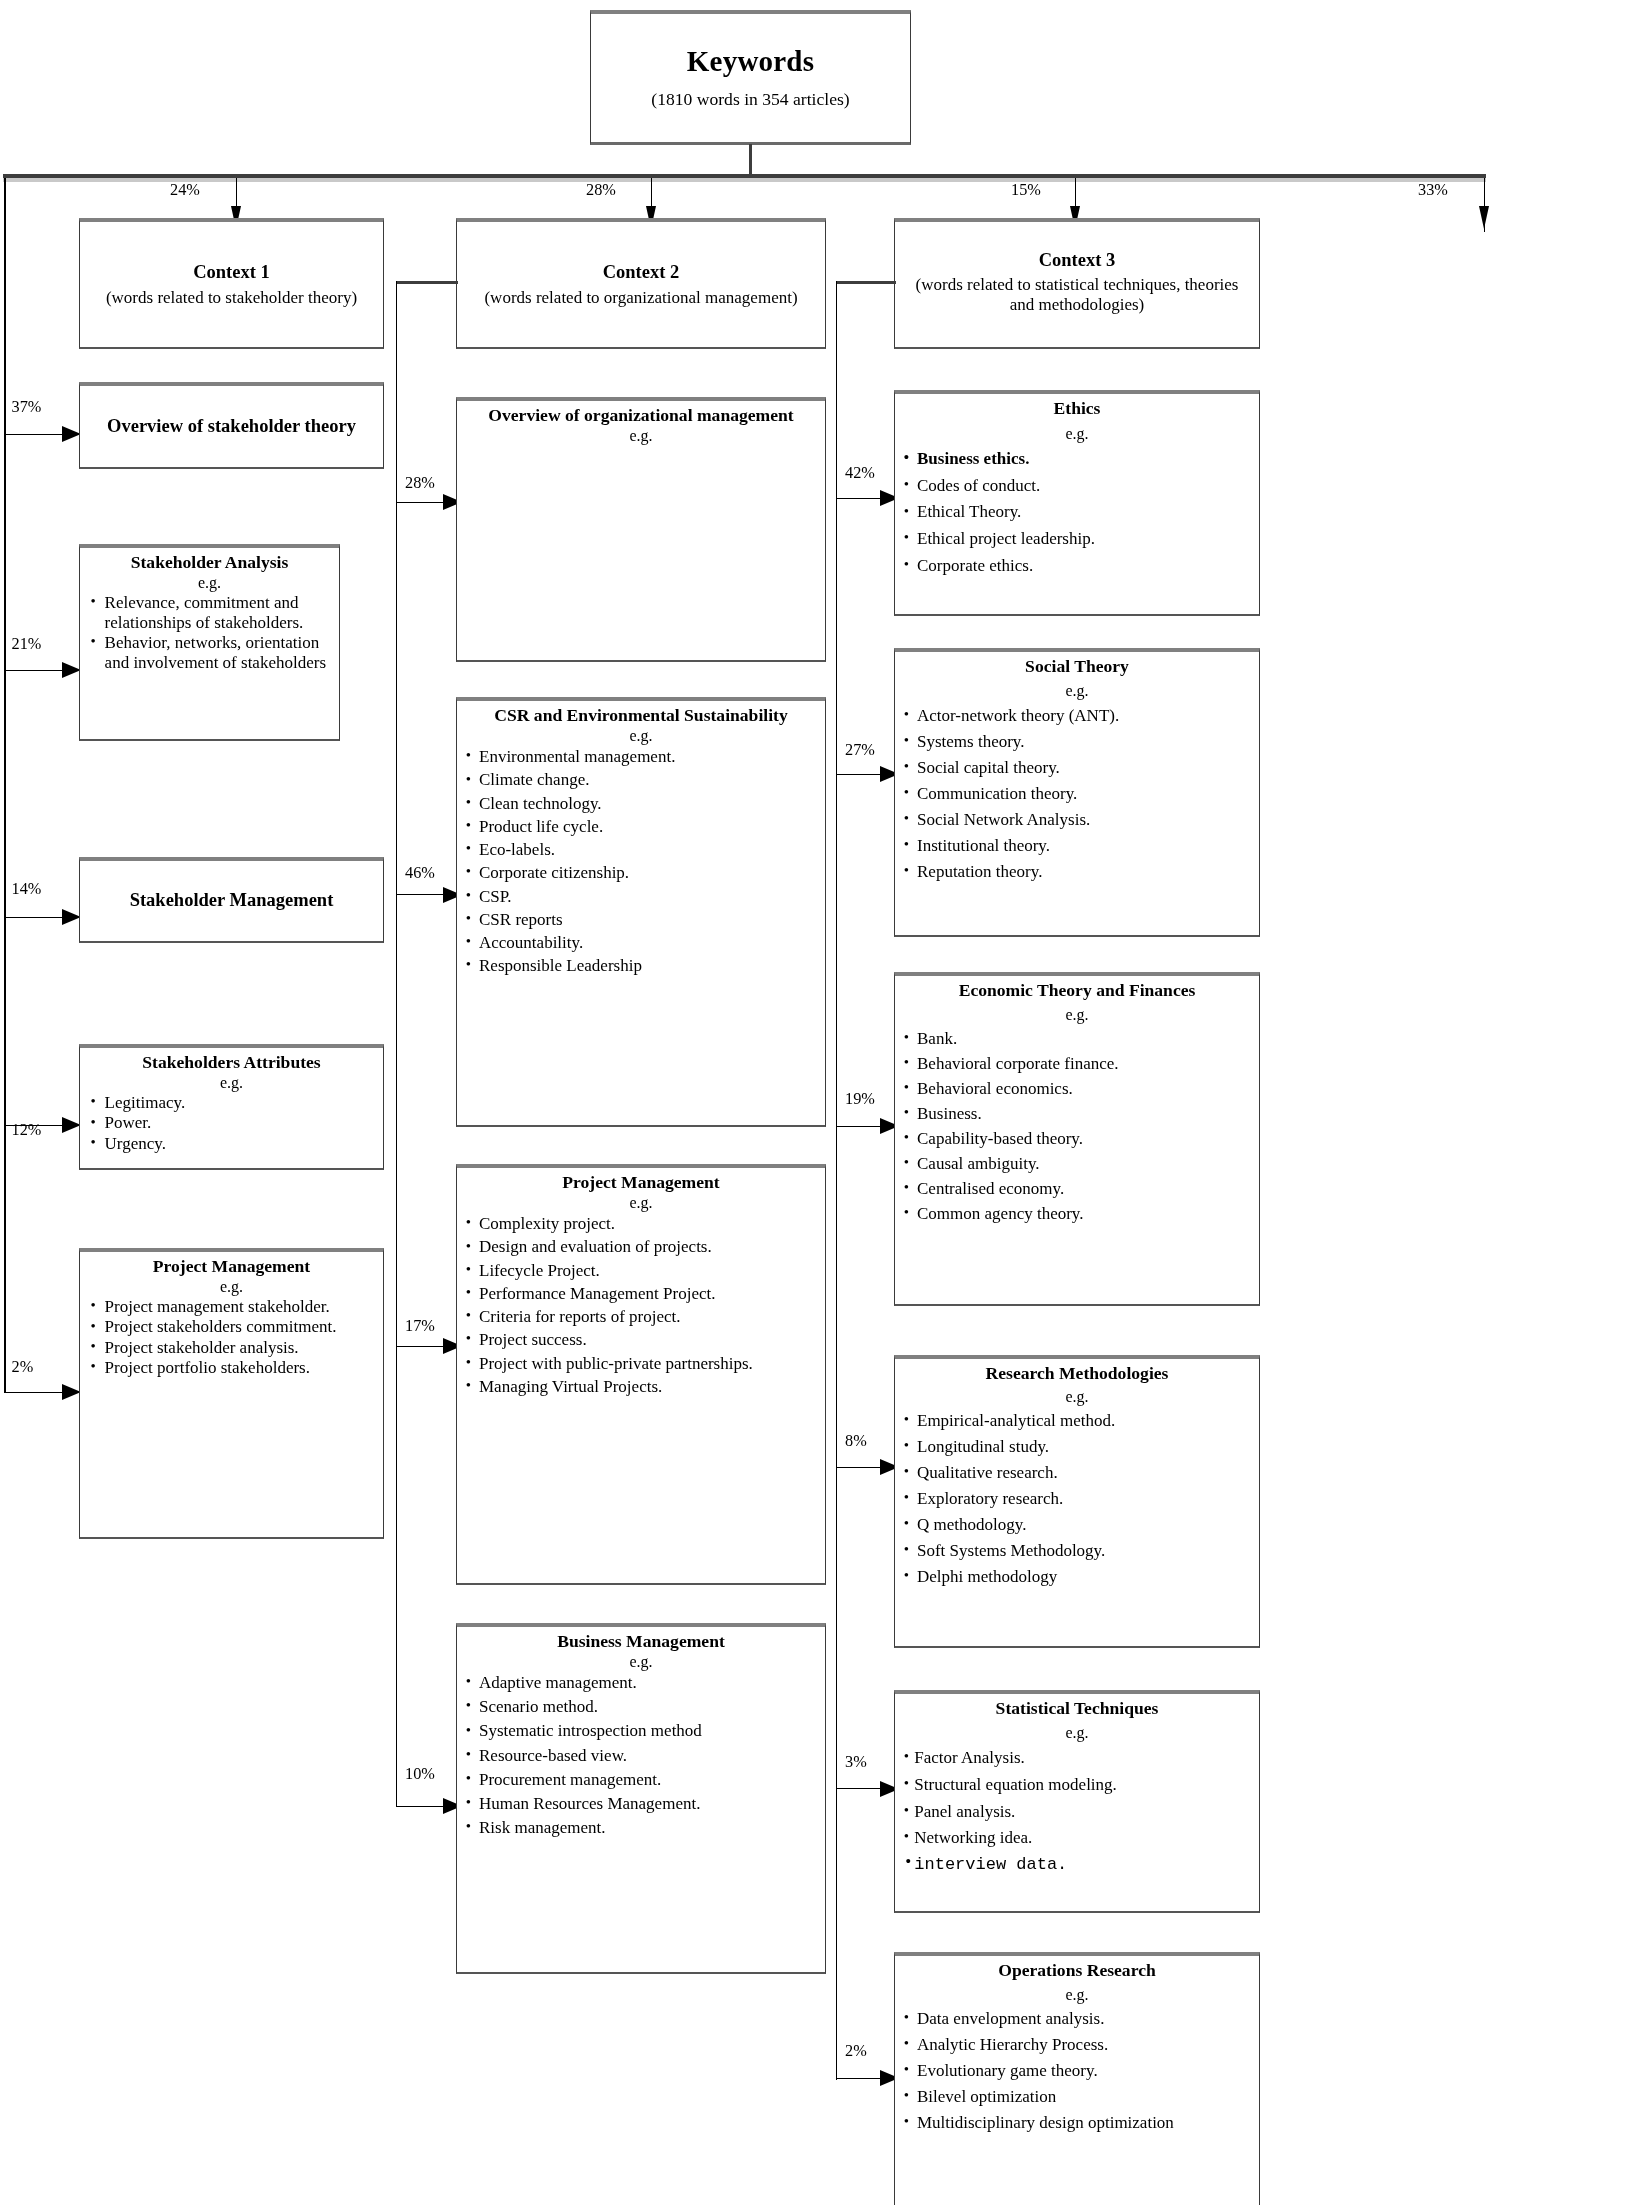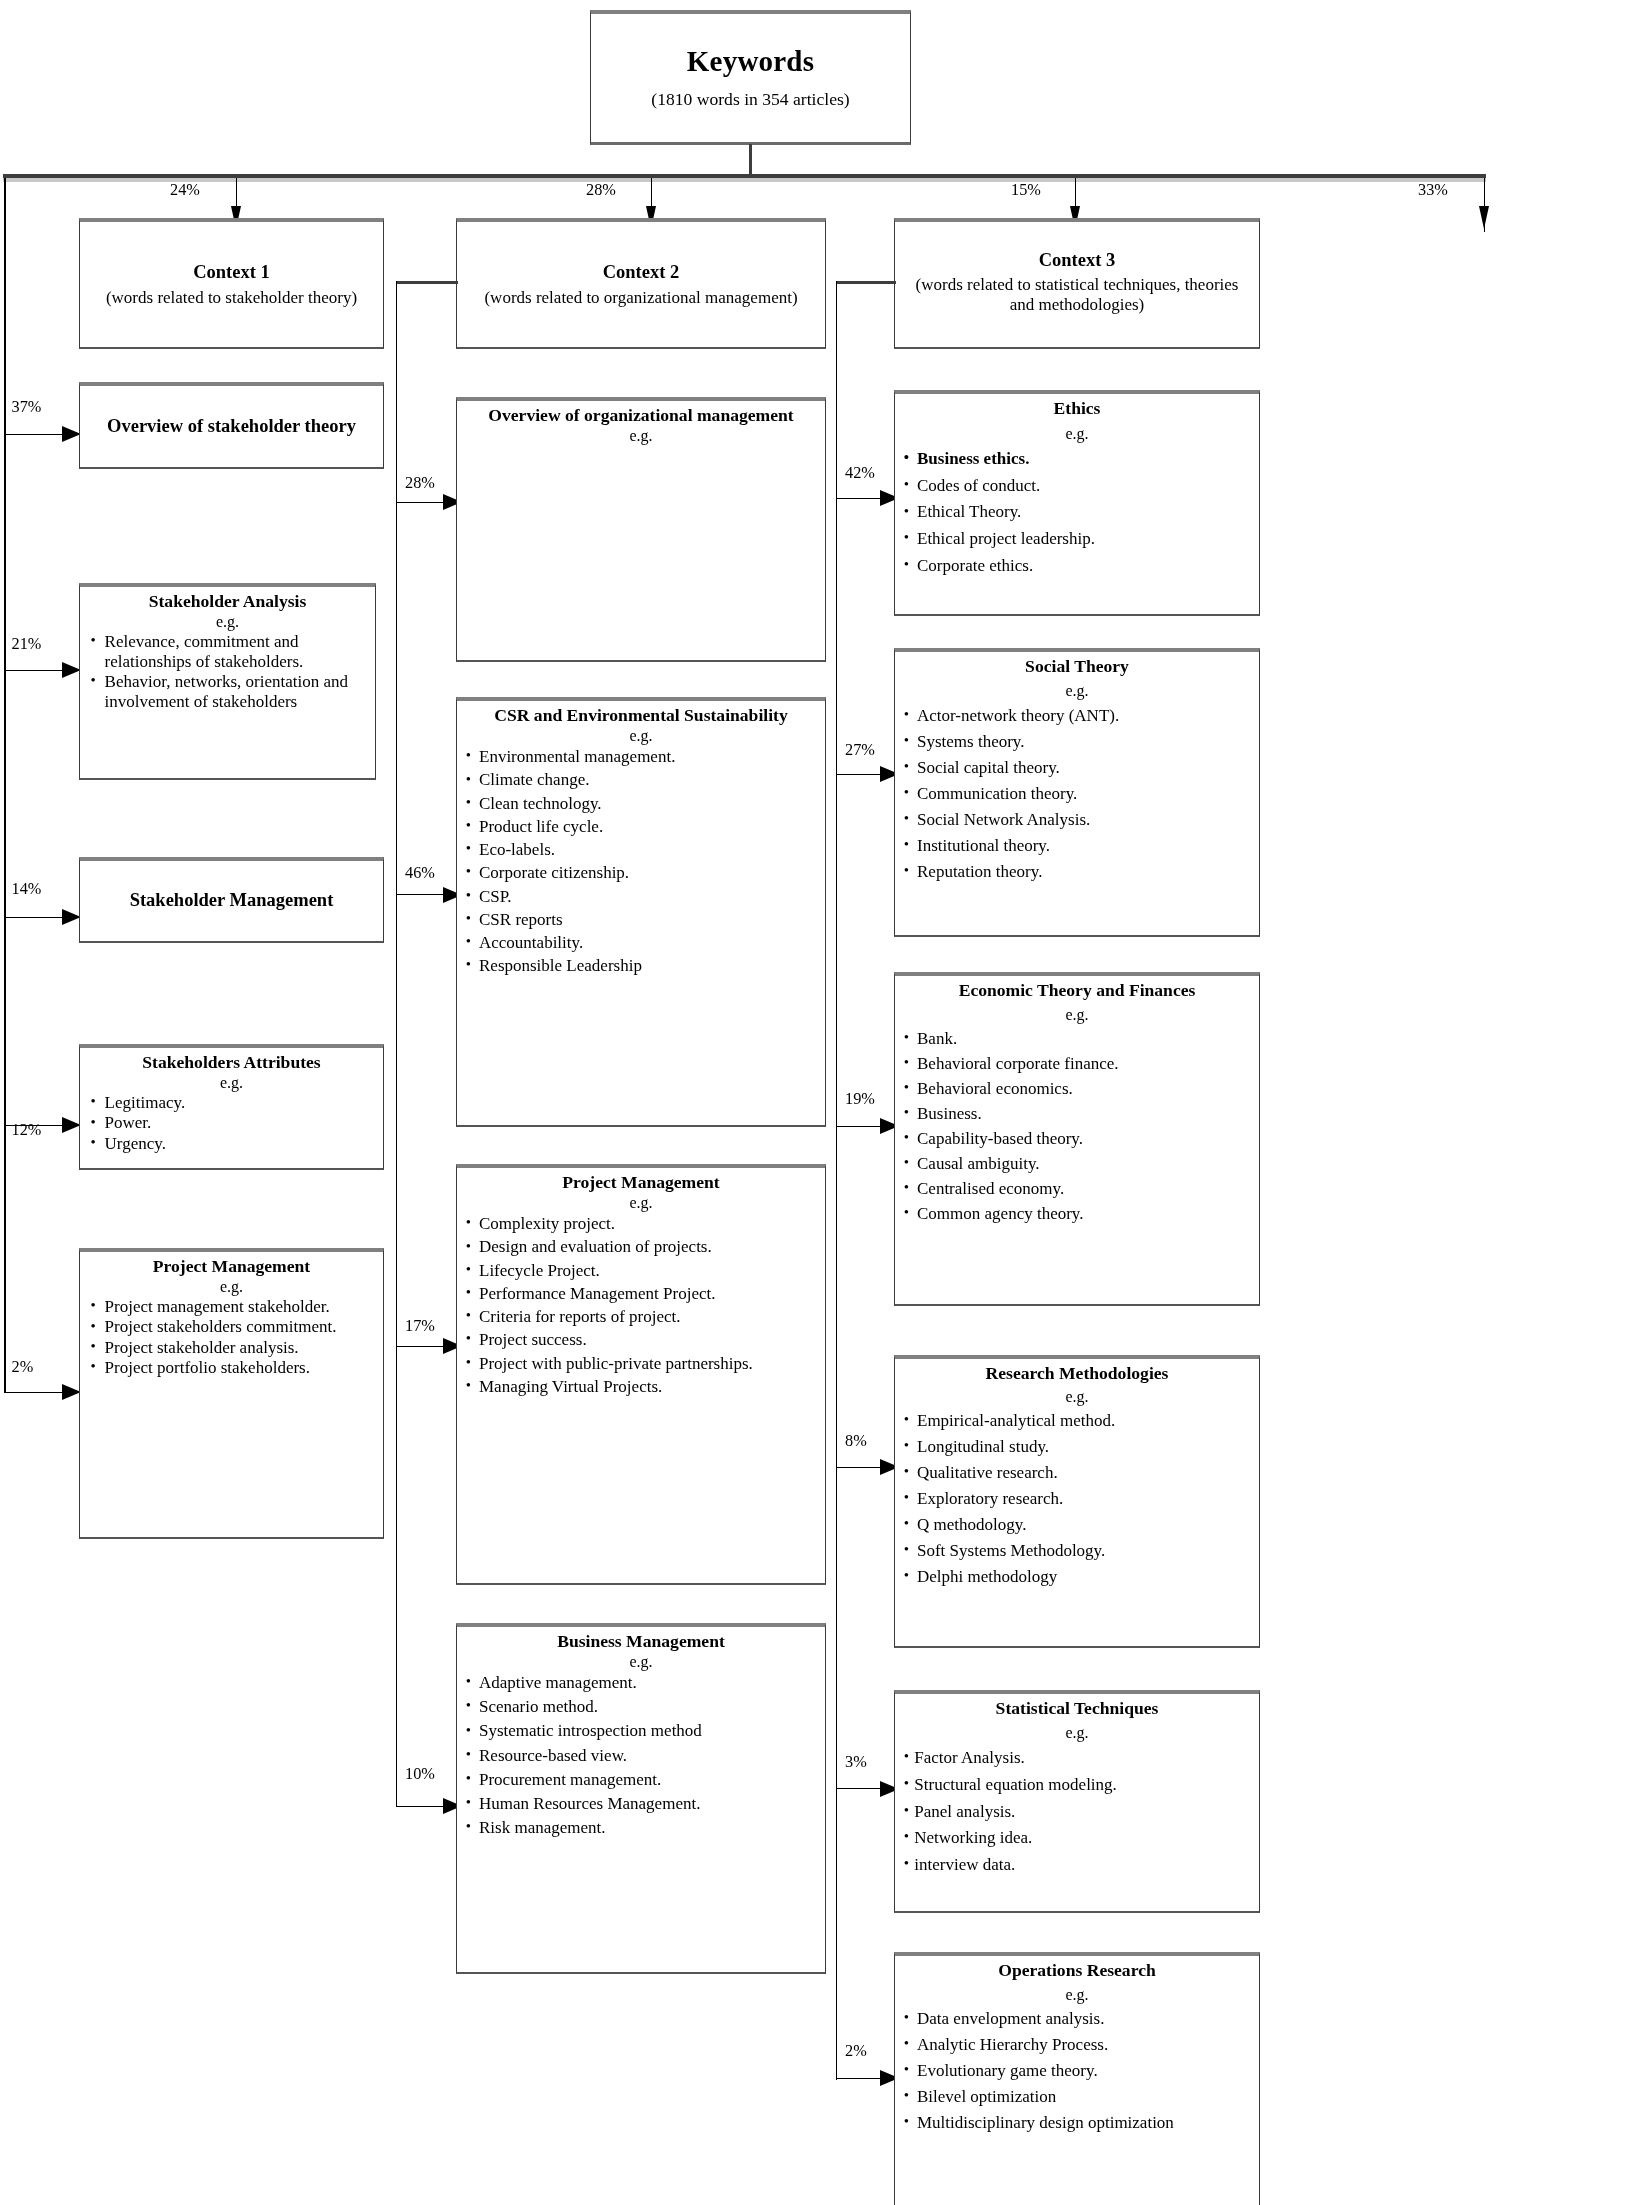--- a/index.html
+++ b/index.html
@@ -218,21 +218,21 @@
   <div class="hline" style="left:4.4px; top:1392px; width:65px;"></div>
   <div class="arrow-right" style="left:62px; top:1384px;"></div>
   <div class="pct" style="left:11.5px; top:1359px;">2%</div>
 
   <div class="box centered" style="left:79px; top:382px; width:305px; height:87px;">
     <div style="width:100%;">
       <div class="title">Overview of stakeholder theory</div>
     </div>
   </div>
 
-  <div class="box gap" style="left:79px; top:583px; width:297px; height:197px;">
+  <div class="box gap" style="left:79px; top:544px; width:261px; height:197px;">
     <div class="title">Stakeholder Analysis</div>
     <div class="eg">e.g.</div>
     <ul>
       <li>Relevance, commitment and relationships of stakeholders.</li>
       <li>Behavior, networks, orientation and involvement of stakeholders</li>
     </ul>
   </div>
 
   <div class="box centered" style="left:79px; top:857px; width:305px; height:86px;">
     <div style="width:100%;">
@@ -414,21 +414,21 @@
   </div>
 
   <div class="box" style="left:894px; top:1690px; width:366px; height:223px;">
     <div class="title">Statistical Techniques</div>
     <div class="eg" style="margin-top:5.3px;">e.g.</div>
     <ul style="margin-top:5.3px;">
       <li style="margin-bottom:7px; padding-left:12.3px;">Factor Analysis.</li>
       <li style="margin-bottom:7px; padding-left:12.3px;">Structural equation modeling.</li>
       <li style="margin-bottom:7px; padding-left:12.3px;">Panel analysis.</li>
       <li style="margin-bottom:7px; padding-left:12.3px;">Networking idea.</li>
-      <li style="padding-left:12.3px;">interview data.</li>
+      <li style="padding-left:12.3px;font-family:Liberation Mono, monospace;">interview data.</li>
     </ul>
   </div>
 
   <div class="box" style="left:894px; top:1952px; width:366px; height:265px;">
     <div class="title">Operations Research</div>
     <div class="eg" style="margin-top:4.4px;">e.g.</div>
     <ul style="margin-top:5.3px;">
       <li style="margin-bottom:6.2px;">Data envelopment analysis.</li>
       <li style="margin-bottom:6.2px;">Analytic Hierarchy Process.</li>
       <li style="margin-bottom:6.2px;">Evolutionary game theory.</li>

